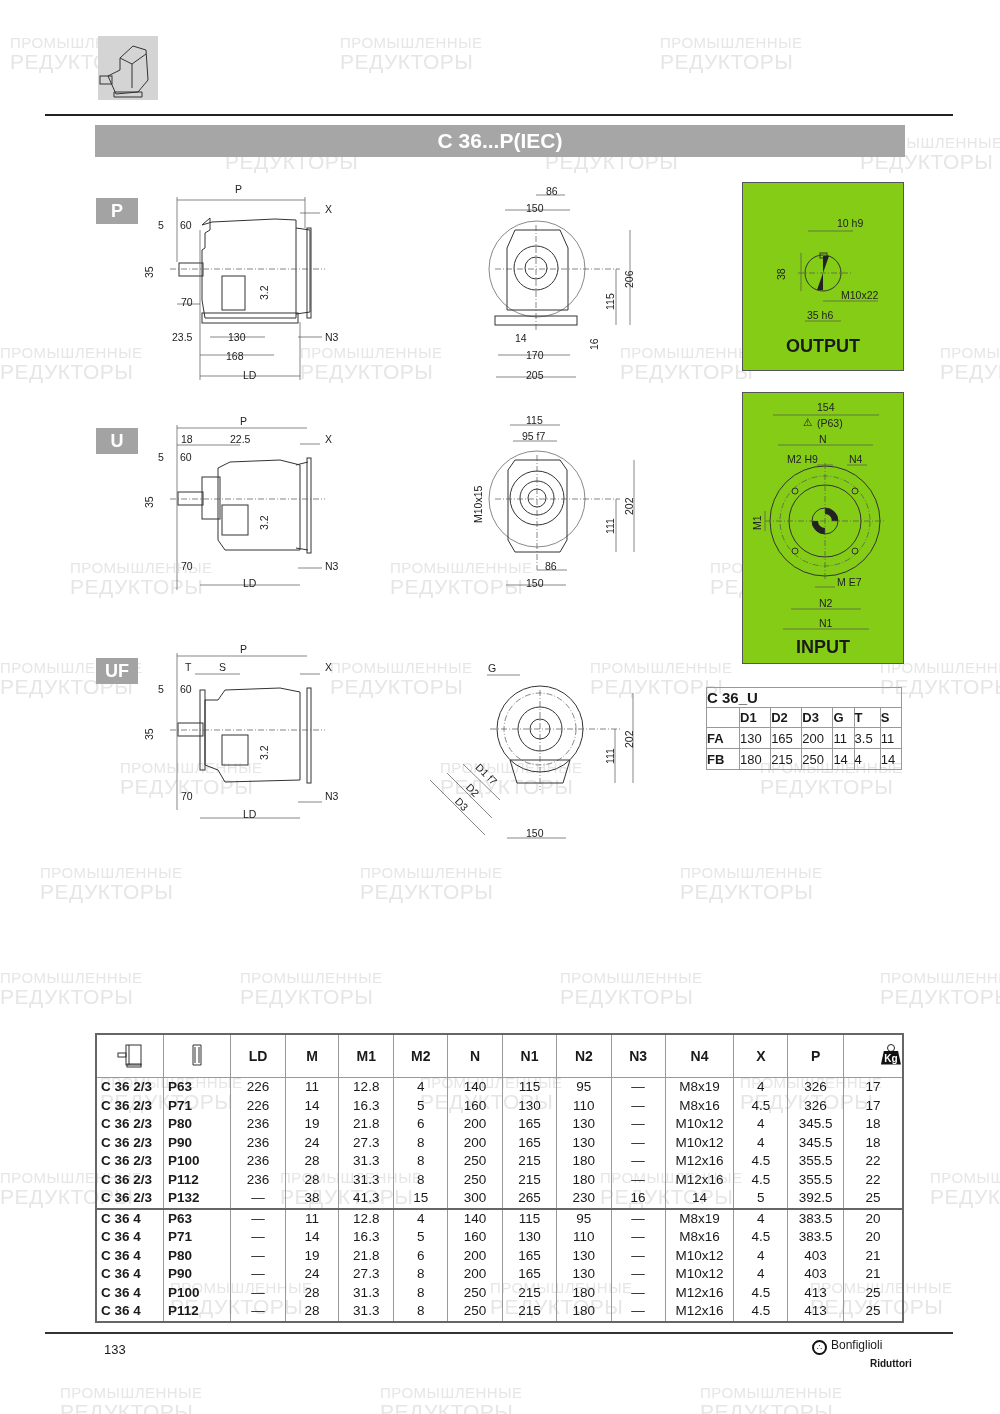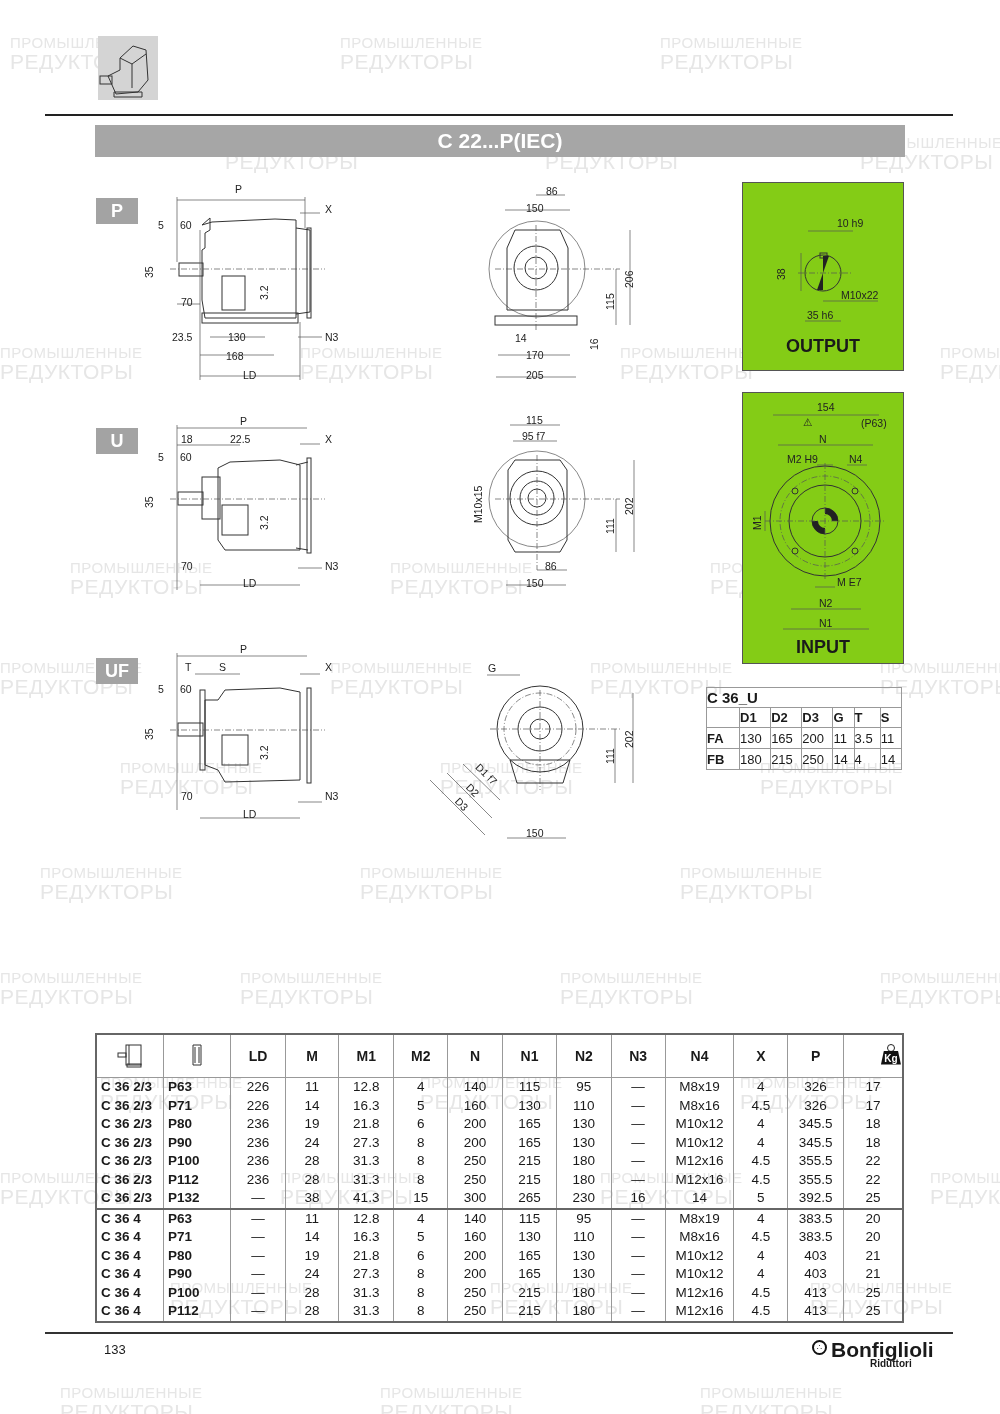--- a/index.html
+++ b/index.html
@@ -202,21 +202,21 @@
 <div class="abs" style="left:98px;top:36px;width:60px;height:64px;background:#d4d4d4;">
   <svg width="60" height="64">
     <path class="ln" d="M10 40 L22 34 L22 22 L35 10 L48 14 L50 44 L40 56 L18 58 Z" fill="#f4f4f4"></path>
     <path class="ln" d="M22 22 L34 28 L34 52 M34 28 L48 18"></path>
     <rect class="ln" x="2" y="40" width="12" height="8" fill="#fff"></rect>
     <path class="ln" d="M16 56 L44 56 L44 61 L16 61 Z" fill="#fff"></path>
   </svg>
 </div>
 
 <div class="hdr-rule"></div>
-<div class="title-bar">C 22...P(IEC)</div>
+<div class="title-bar">C 36...P(IEC)</div>
 
 <div class="view-badge" style="left:96px;top:198px;">P</div>
 <svg style="left:0;top:0;" width="1000" height="400">
 
   <path class="ln" d="M202 225 L210 218 L210 230 L205 233 L205 248 L202 250 L202 300 L205 318 L296 318 L296 220 L275 219 L212 222 Z" fill="#fff"></path>
   <rect class="ln" x="179" y="263" width="24" height="13"></rect>
   <rect class="ln" x="222" y="276" width="23" height="34"></rect>
   <path class="ln" d="M296 228 L310 230 L310 312 L296 314"></path>
   <rect class="ln" x="307" y="228" width="4" height="90"></rect>
   <rect class="ln" x="202" y="313" width="96" height="10"></rect>
@@ -359,21 +359,21 @@
     <line class="thin" x1="35" y1="52" x2="130" y2="52"></line>
     <line class="thin" x1="74" y1="72" x2="90" y2="72"></line>
     <line class="thin" x1="104" y1="72" x2="124" y2="72"></line>
     <line class="thin" x1="22" y1="118" x2="22" y2="138"></line>
     <line class="thin" x1="72" y1="194" x2="92" y2="194"></line>
     <line class="thin" x1="48" y1="216" x2="118" y2="216"></line>
     <line class="thin" x1="40" y1="236" x2="126" y2="236"></line>
   </svg>
   <span class="dim" style="left:74px;top:8px;">154</span>
   <span class="dim" style="left:60px;top:23px;">⚠</span>
-  <span class="dim" style="left:74px;top:24px;margin-left:44px;">(P63)</span>
+  <span class="dim" style="left:74px;top:24px;">(P63)</span>
   <span class="dim" style="left:76px;top:40px;">N</span>
   <span class="dim" style="left:44px;top:60px;">M2 H9</span>
   <span class="dim" style="left:106px;top:60px;">N4</span>
   <span class="dimv" style="left:8px;top:137px;">M1</span>
   <span class="dim" style="left:94px;top:183px;">M E7</span>
   <span class="dim" style="left:76px;top:204px;">N2</span>
   <span class="dim" style="left:76px;top:224px;">N1</span>
   <div class="box-label" style="top:244px;">INPUT</div>
 </div>
 
@@ -707,15 +707,15 @@
         <td>413</td>
         <td>25</td>
       </tr>
     </tbody>
 </table>
 
 <div class="footer-rule"></div>
 <div class="abs" style="left:104px;top:1342px;font-size:13px;">133</div>
 <div class="abs" style="left:812px;top:1339px;width:110px;height:36px;">
   <span style="position:absolute;left:0;top:1px;width:15px;height:15px;border:2px solid #111;border-radius:50%;box-sizing:border-box;font-size:8px;line-height:11px;text-align:center;">∴</span>
-  <span style="position:absolute;left:19px;top:-1px;font-weight:bold;font-size:21px;">Bonfiglioli</span>
+  <span style="position:absolute;left:19px;top:-1px;font-weight:normal;font-size:12px;">Bonfiglioli</span>
   <span style="position:absolute;left:58px;top:19px;font-weight:bold;font-size:10px;">Riduttori</span>
 </div>
 
 </body></html>

